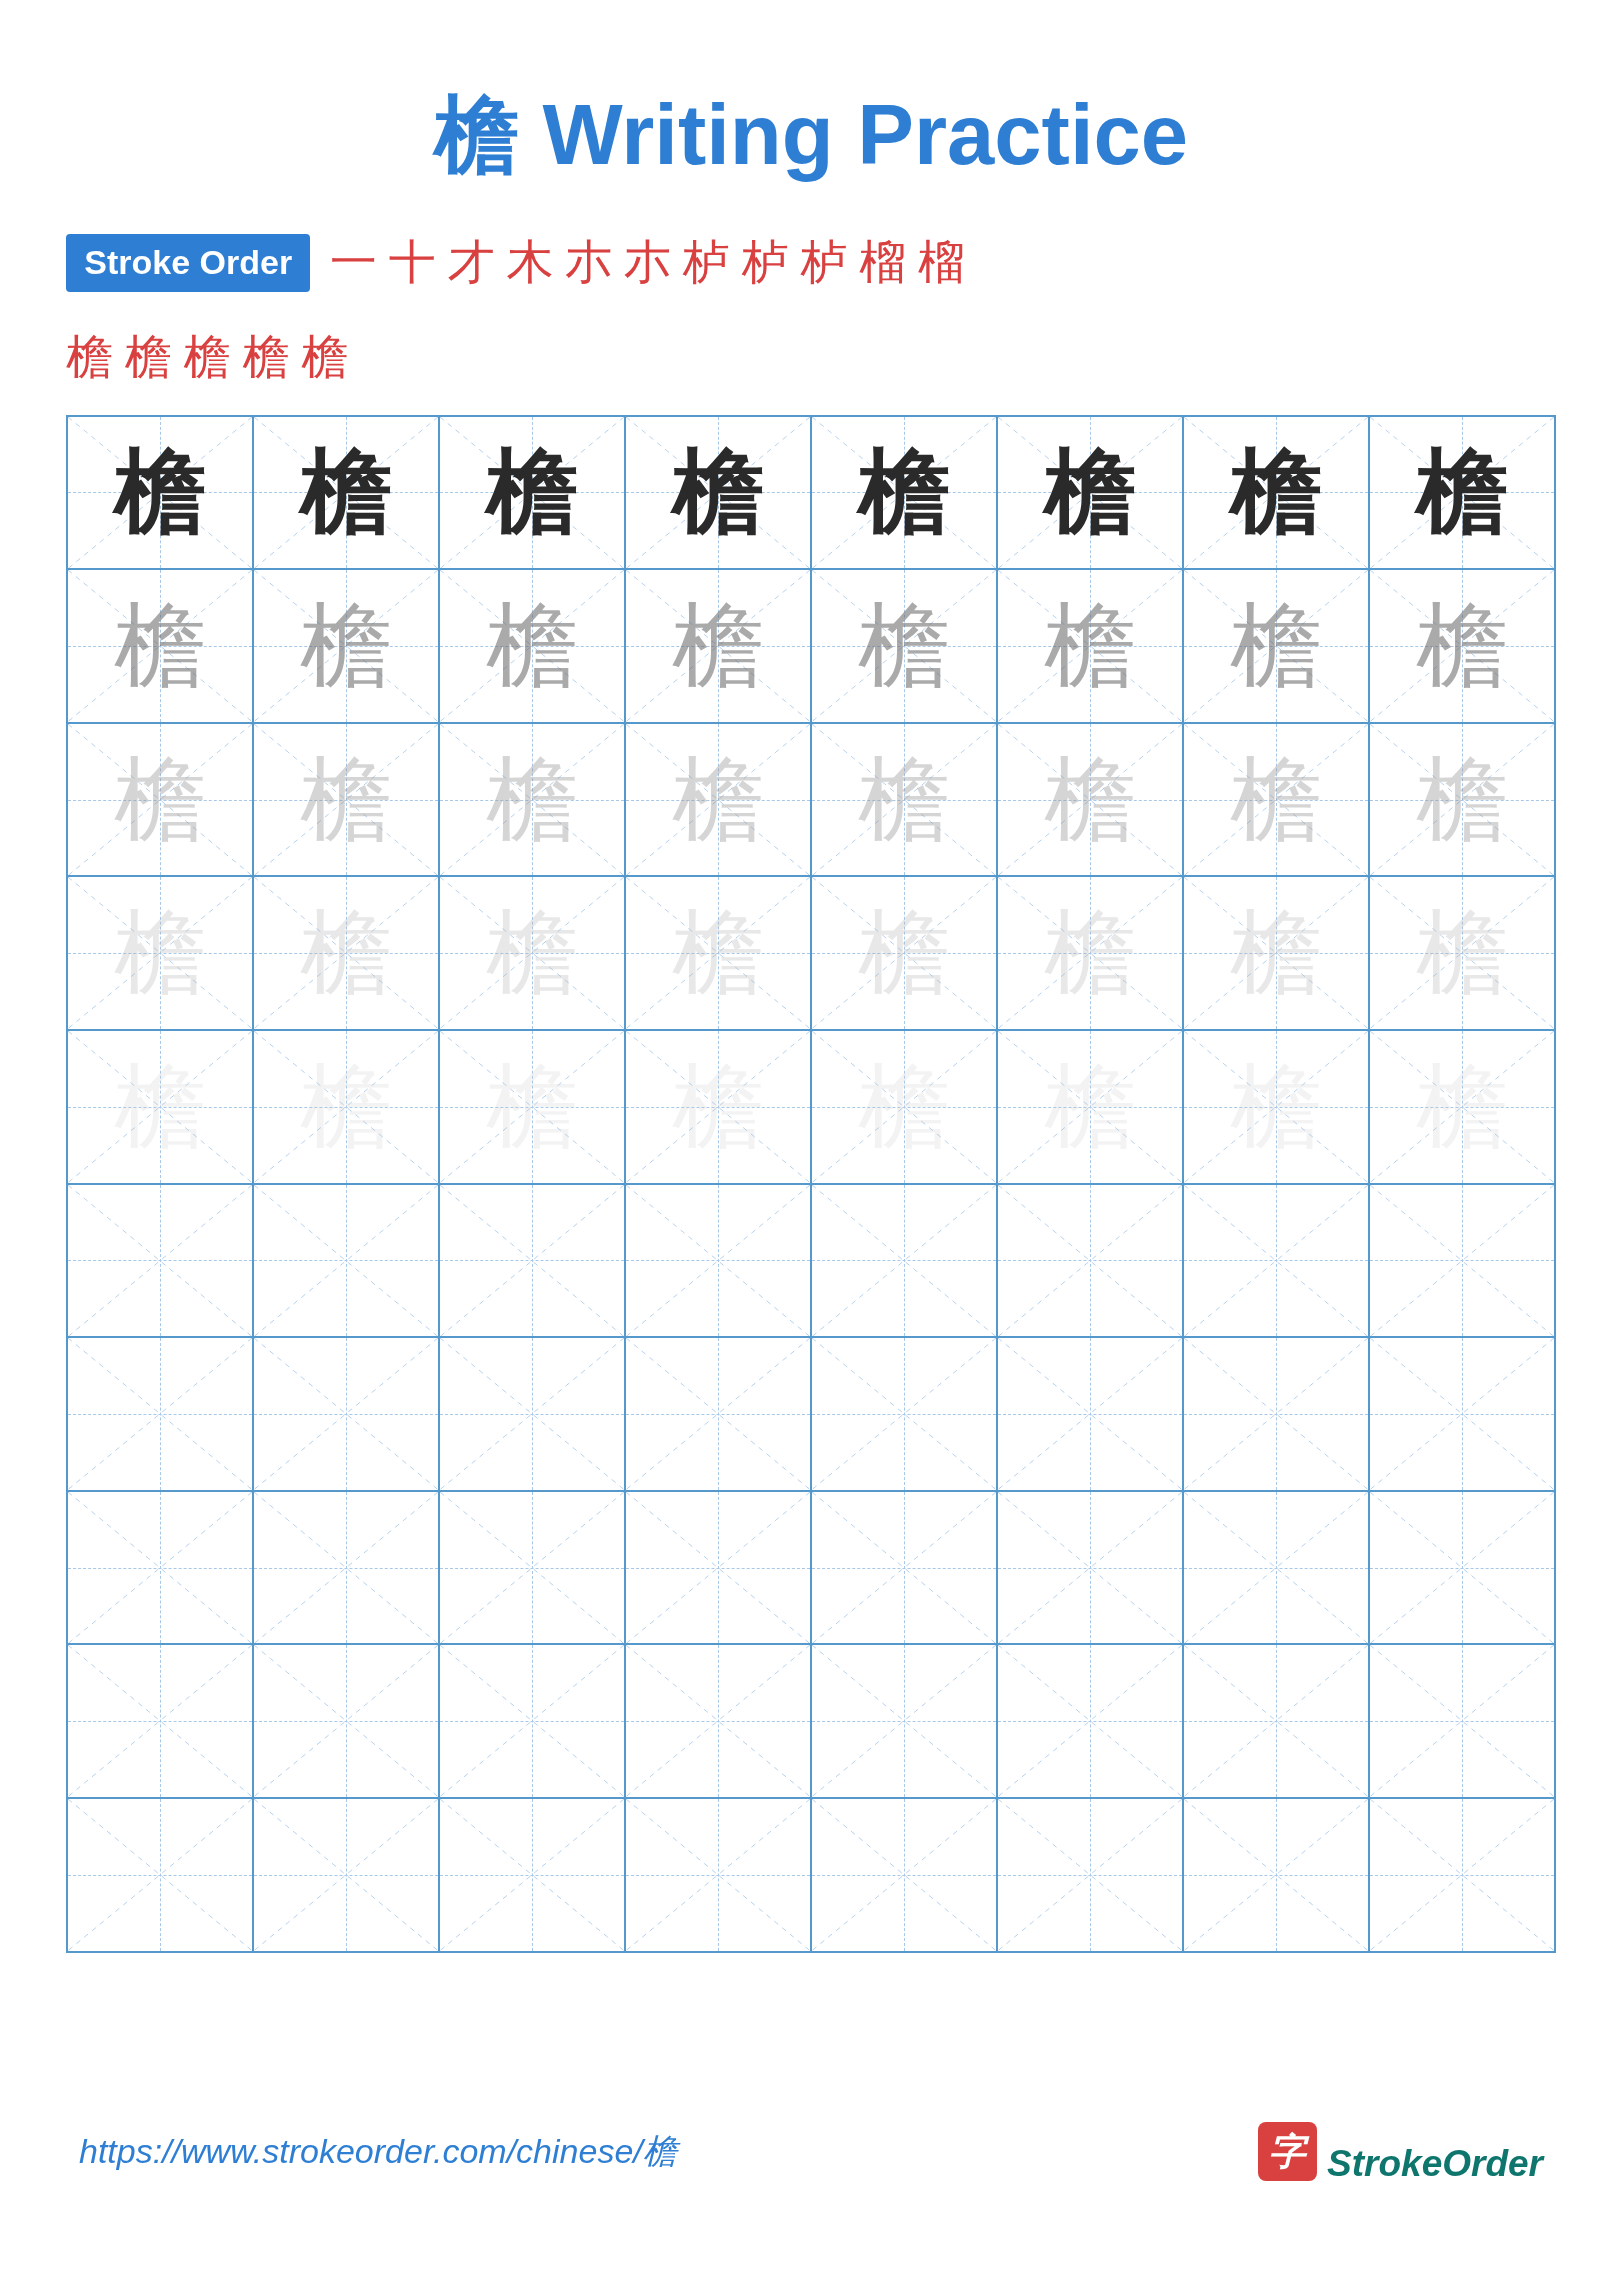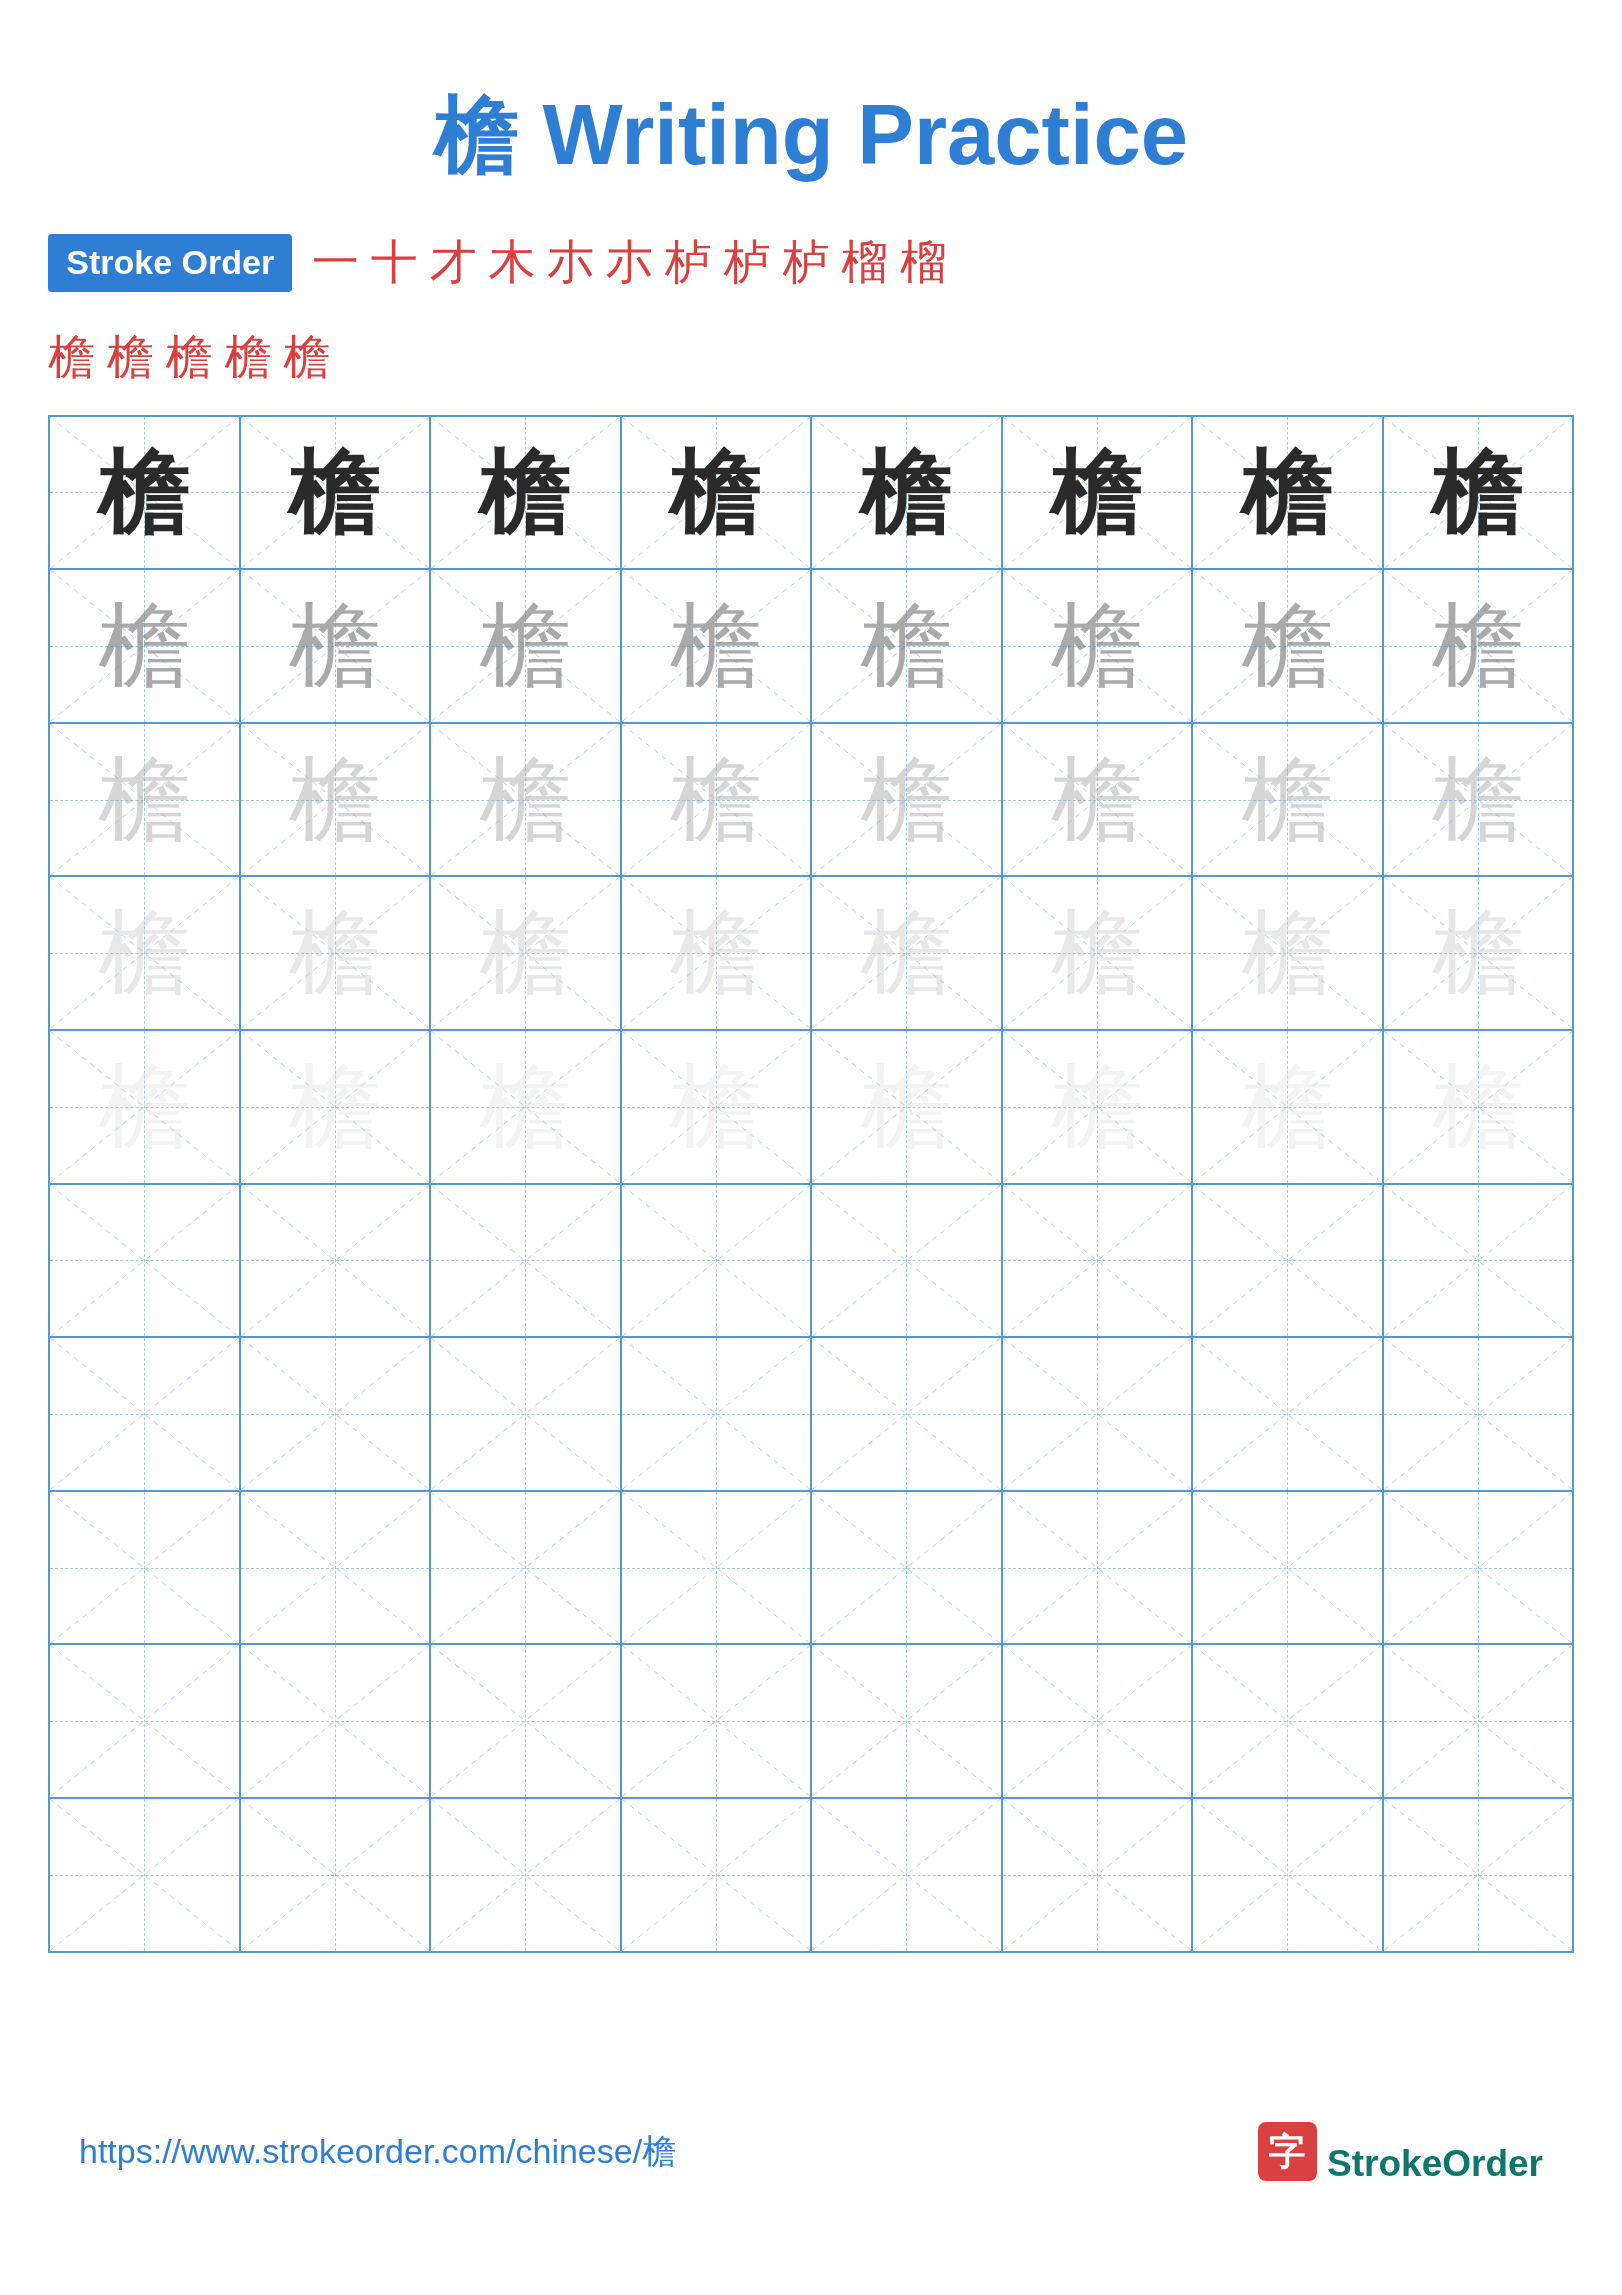--- a/index.html
+++ b/index.html
@@ -11,21 +11,21 @@
       font-family: serif;
       position: relative;
       overflow: hidden;
     }
 
     .page {
       width: 1622px;
       height: 2237px;
       background: #fff;
       position: relative;
-      padding: 52px 48px;
+      padding: 52px 66px;
     }
 
     
     .title {
       text-align: center;
       font-size: 85px;
       font-weight: bold;
       color: #2e7fd4;
       margin-top: 26px;
       margin-bottom: 39px;
@@ -158,20 +158,21 @@
 
     
     .footer {
       position: absolute;
       bottom: 52px;
       left: 79px;
       right: 79px;
       display: flex;
       align-items: center;
       justify-content: space-between;
+      font-style: italic;
     }
     .footer-url {
       color: #2e7fd4;
       font-family: Arial, sans-serif;
       font-size: 34px;
     }
     .footer-logo {
       display: flex;
       align-items: center;
       gap: 10.5px;

